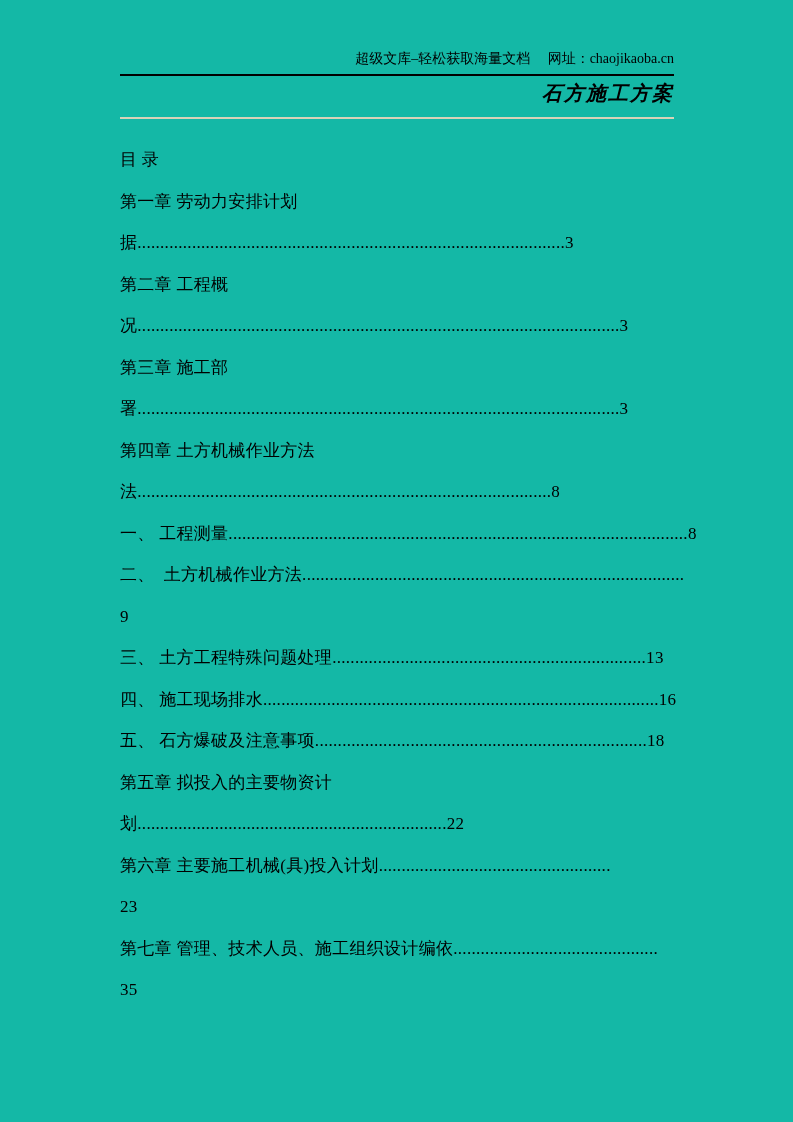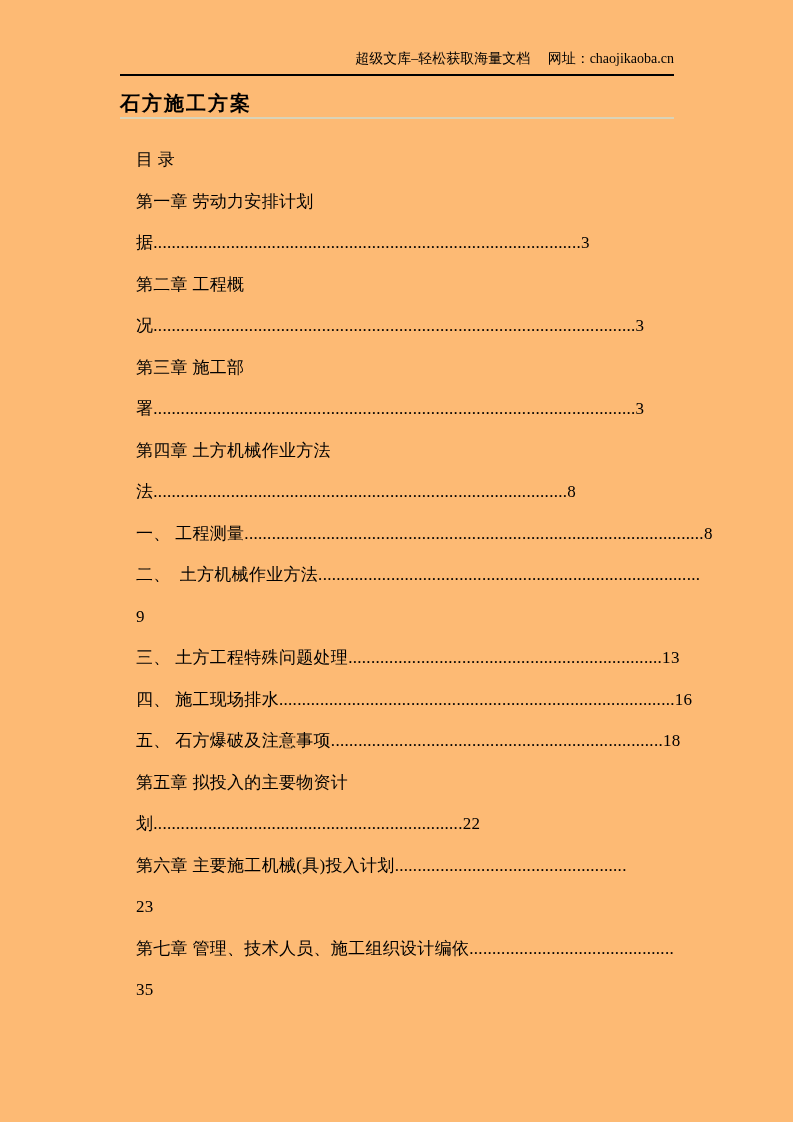--- a/index.html
+++ b/index.html
@@ -4,21 +4,21 @@
 <style>
   html, body {
     margin: 0;
     padding: 0;
     background: #ffffff;
   }
   .page {
     position: relative;
     width: 793px;
     height: 1122px;
-    background: #fdba74;
+    background: #14b8a6;
     overflow: hidden;
     font-family: "Liberation Serif", "DejaVu Serif", serif;
     color: #000000;
   }
   .doc-header {
     position: absolute;
     top: 50px;
     left: 120px;
     width: 554px;
     text-align: right;
@@ -30,28 +30,29 @@
   .header-rule {
     position: absolute;
     top: 74px;
     left: 120px;
     width: 554px;
     height: 2px;
     background: #000000;
   }
   .doc-title {
     position: absolute;
-    top: 91px;
+    top: 81px;
     left: 120px;
     width: 554px;
-    text-align: left;
+    text-align: right;
     font-size: 20px;
     font-weight: bold;
     letter-spacing: 2px;
     line-height: 24px;
+    font-style: italic;
   }
   .title-rule {
     position: absolute;
     top: 117px;
     left: 120px;
     width: 554px;
     height: 2px;
     background: #d9d3b8;
   }
   .toc {
@@ -60,21 +61,20 @@
     left: 120px;
     width: 600px;
     font-size: 17px;
   }
   .toc-line {
     height: 41.5px;
     line-height: 41.5px;
     white-space: pre;
     overflow: hidden;
     letter-spacing: 0.3px;
-    margin-left: 16px;
   }
 </style>
 </head>
 <body>
 
 <div class="page">
 
   <div class="doc-header">超级文库–轻松获取海量文档　 网址：chaojikaoba.cn</div>
 
   <div class="header-rule"></div>

